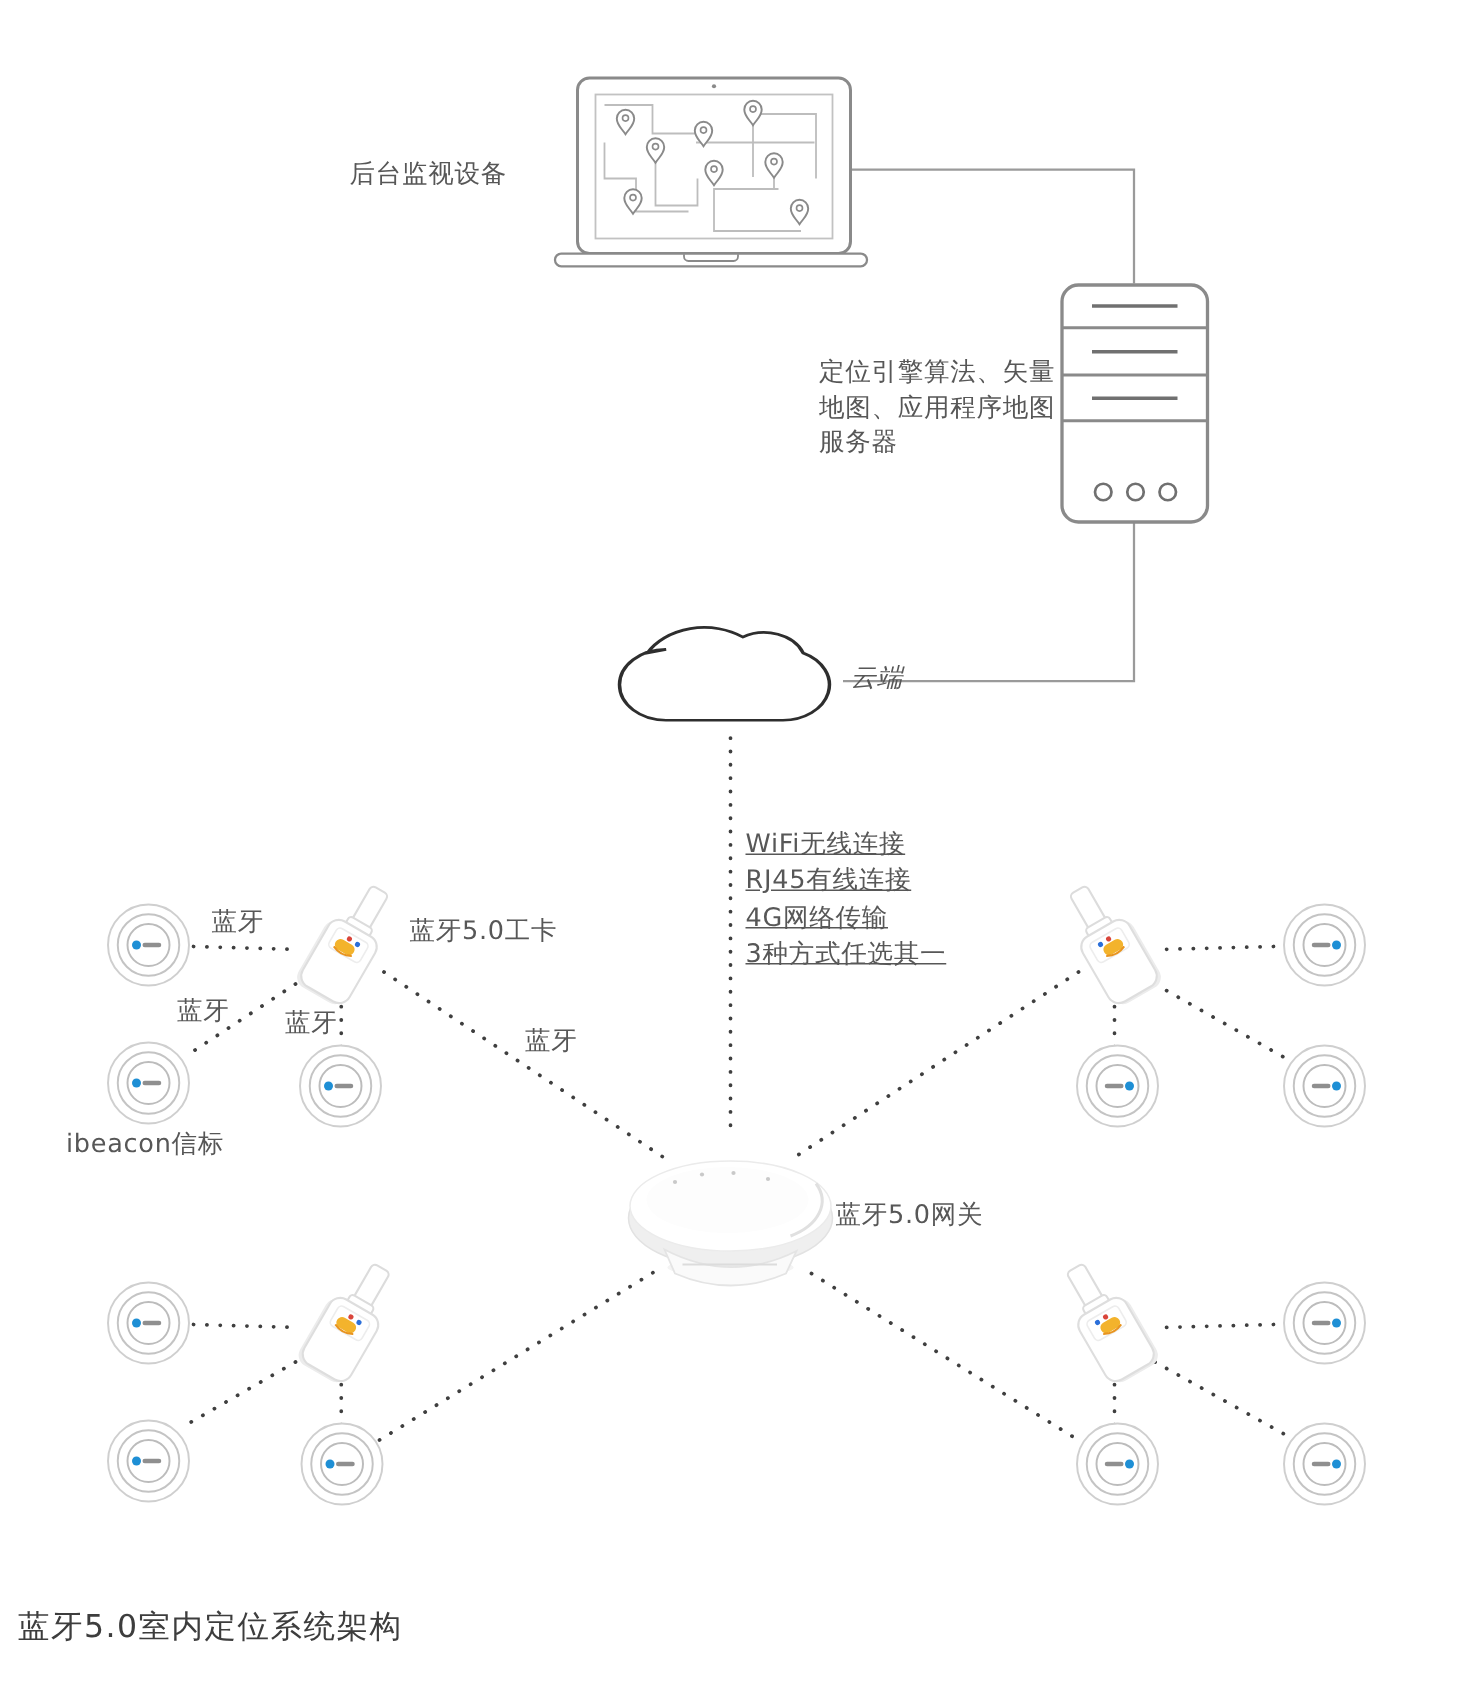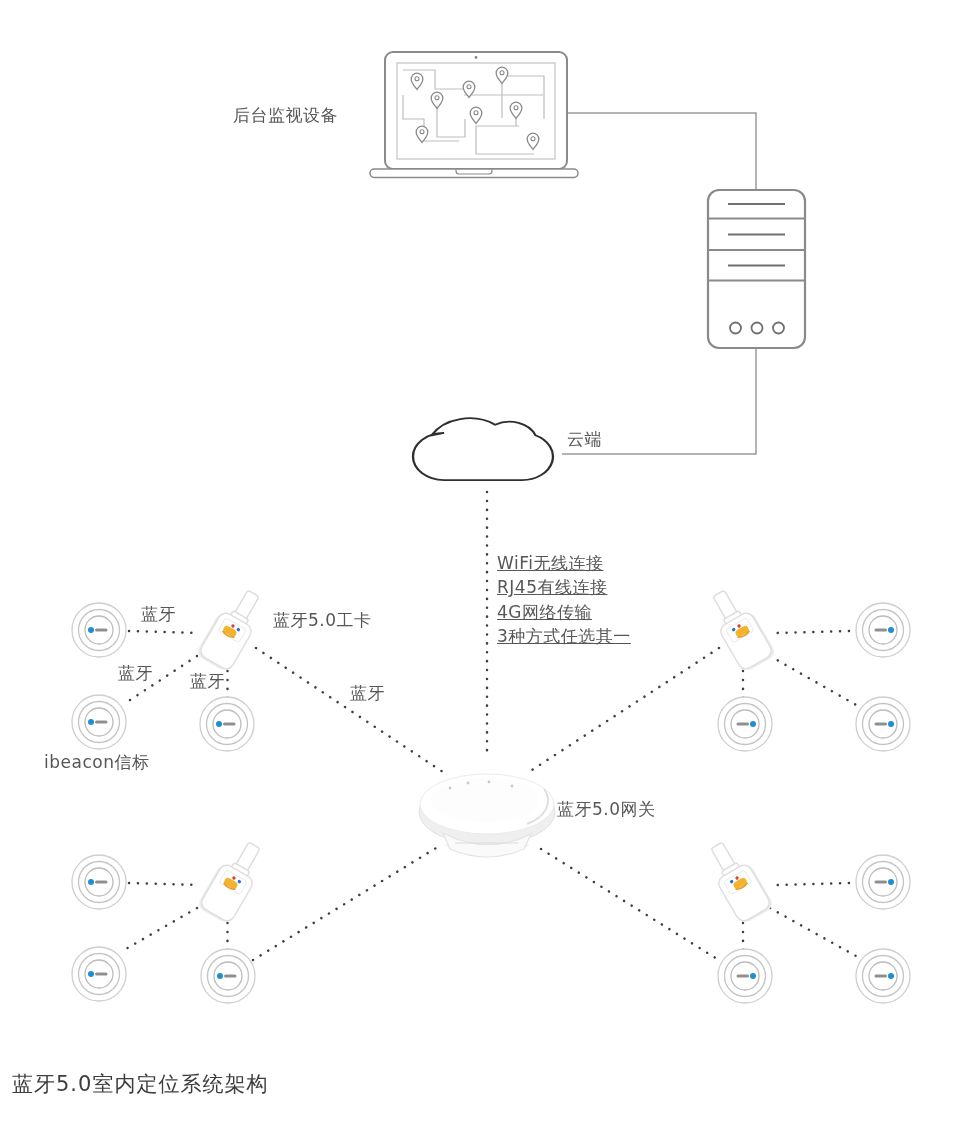--- a/index.html
+++ b/index.html
@@ -165,22 +165,27 @@
     <use xlink:href="#beacon-l" href="#beacon-l" transform="translate(99,974)"></use>
     <use xlink:href="#beacon-l" href="#beacon-l" transform="translate(228,976)"></use>
     <use xlink:href="#beacon-r" href="#beacon-r" transform="translate(883,882)"></use>
     <use xlink:href="#beacon-r" href="#beacon-r" transform="translate(745,976)"></use>
     <use xlink:href="#beacon-r" href="#beacon-r" transform="translate(883,976)"></use>
   </g>
 </svg>
 
 <div class="lbl" style="left:233px;top:104px;">后台监视设备</div>
 
-
-<div class="lbl" style="left:567px;top:428px;">云端</div>
+<div class="lbl-block" style="left:546px;top:237px;">
+  <div>定位引擎算法、矢量</div>
+  <div>地图、应用程序地图</div>
+  <div>服务器</div>
+</div>
+
+<div class="lbl" style="left:567px;top:440px;font-style:italic;">云端</div>
 
 <div class="lbl-block uplink-block" style="left:497px;top:551px;text-decoration:underline;">
   <div>WiFi无线连接</div>
   <div>RJ45有线连接</div>
   <div>4G网络传输</div>
   <div>3种方式任选其一</div>
 </div>
 
 <div class="lbl" style="left:557px;top:798px;">蓝牙5.0网关</div>
 

